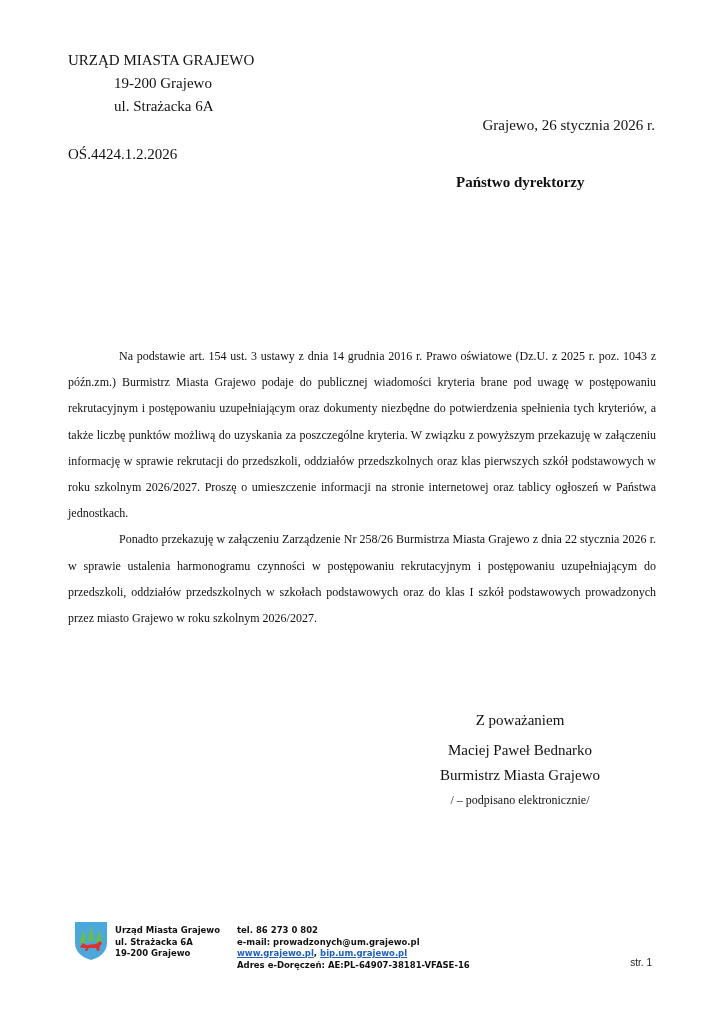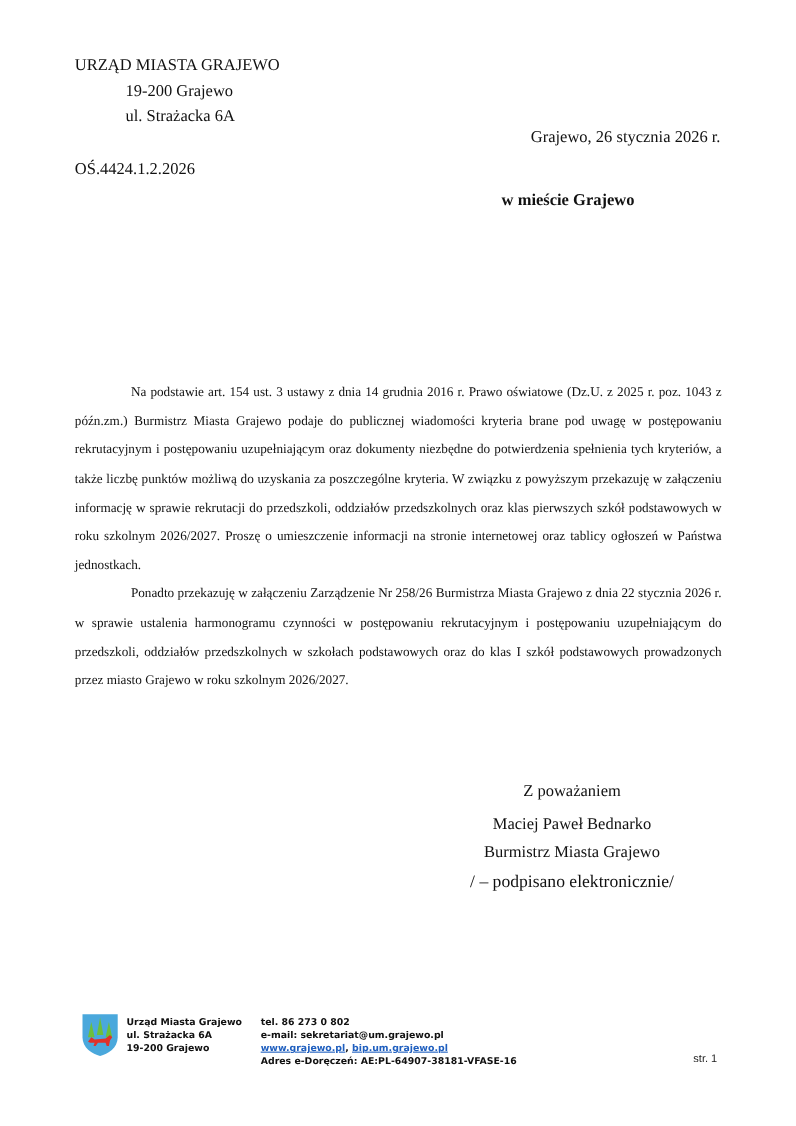--- a/index.html
+++ b/index.html
@@ -12,40 +12,40 @@
     .date { right: 69px; top: 117px; }
     .ref { left: 68px; top: 146px; }
     .recipient { left: 456px; top: 169px; font-weight: bold; }
     .recipient div { height: 26px; line-height: 26px; }
     .body-text { position: absolute; left: 68px; width: 588px; top: 343px; font-size: 12px; line-height: 26.2px; text-align: justify; }
     .body-text p { margin: 0; text-indent: 51px; }
     .sign { position: absolute; left: 400px; width: 240px; text-align: center; font-size: 15px; }
     .sign .l1 { position: absolute; top: 712px; width: 240px; }
     .sign .l2 { position: absolute; top: 742px; width: 240px; }
     .sign .l3 { position: absolute; top: 767px; width: 240px; }
-    .sign .l4 { position: absolute; top: 793px; width: 240px; font-size: 16px; }
+    .sign .l4 { position: absolute; top: 793px; width: 240px; font-size: 12px; }
     .footer { font-family: "DejaVu Sans", sans-serif; font-size: 8.5px; font-weight: bold; line-height: 11.5px; color: #111; }
     .footer-left { left: 115px; top: 925px; }
     .footer-mid { left: 237px; top: 925px; }
     .footer a { color: #1f5fbf; text-decoration: underline; }
     .page-num { right: 72px; top: 957px; font-family: "Liberation Sans", sans-serif; font-size: 10px; color: #222; text-align: right; }
     .crest { left: 74px; top: 921px; width: 34px; height: 40px; }
   </style>
 </head>
 <body>
 
 <div class="abs serif sender-name">URZĄD MIASTA GRAJEWO</div>
 <div class="abs serif sender-line2">19-200 Grajewo</div>
 <div class="abs serif sender-line3">ul. Strażacka 6A</div>
 
 <div class="abs serif date">Grajewo, 26 stycznia 2026 r.</div>
 <div class="abs serif ref">OŚ.4424.1.2.2026</div>
 
 <div class="abs serif recipient">
-  <div>w mieście Grajewo</div>
+  <div>Państwo dyrektorzy</div>
 </div>
 
 <div class="body-text">
   <p>Na podstawie art. 154 ust. 3 ustawy z dnia 14 grudnia 2016 r. Prawo oświatowe (Dz.U. z 2025 r. poz. 1043 z późn.zm.) Burmistrz Miasta Grajewo podaje do publicznej wiadomości kryteria brane pod uwagę w postępowaniu rekrutacyjnym i postępowaniu uzupełniającym oraz dokumenty niezbędne do potwierdzenia spełnienia tych kryteriów, a także liczbę punktów możliwą do uzyskania za poszczególne kryteria. W związku z powyższym przekazuję w załączeniu informację w sprawie rekrutacji do przedszkoli, oddziałów przedszkolnych oraz klas pierwszych szkół podstawowych w roku szkolnym 2026/2027. Proszę o umieszczenie informacji na stronie internetowej oraz tablicy ogłoszeń w Państwa jednostkach.</p>
   <p>Ponadto przekazuję w załączeniu Zarządzenie Nr 258/26 Burmistrza Miasta Grajewo z dnia 22 stycznia 2026 r. w sprawie ustalenia harmonogramu czynności w postępowaniu rekrutacyjnym i postępowaniu uzupełniającym do przedszkoli, oddziałów przedszkolnych w szkołach podstawowych oraz do klas I szkół podstawowych prowadzonych przez miasto Grajewo w roku szkolnym 2026/2027.</p>
 </div>
 
 <div class="sign">
   <div class="l1">Z poważaniem</div>
   <div class="l2">Maciej Paweł Bednarko</div>
@@ -62,18 +62,18 @@
 </svg>
 
 <div class="abs footer footer-left">
   <div>Urząd Miasta Grajewo</div>
   <div>ul. Strażacka 6A</div>
   <div>19-200 Grajewo</div>
 </div>
 
 <div class="abs footer footer-mid">
   <div>tel. 86 273 0 802</div>
-  <div>e-mail: sekretariat@um.grajewo.pl</div>
+  <div>e-mail: prowadzonych@um.grajewo.pl</div>
   <div><a>www.grajewo.pl</a><span>, </span><a>bip.um.grajewo.pl</a></div>
   <div>Adres e-Doręczeń: AE:PL-64907-38181-VFASE-16</div>
 </div>
 
 <div class="abs page-num">str. 1</div>
 
 </body></html>

